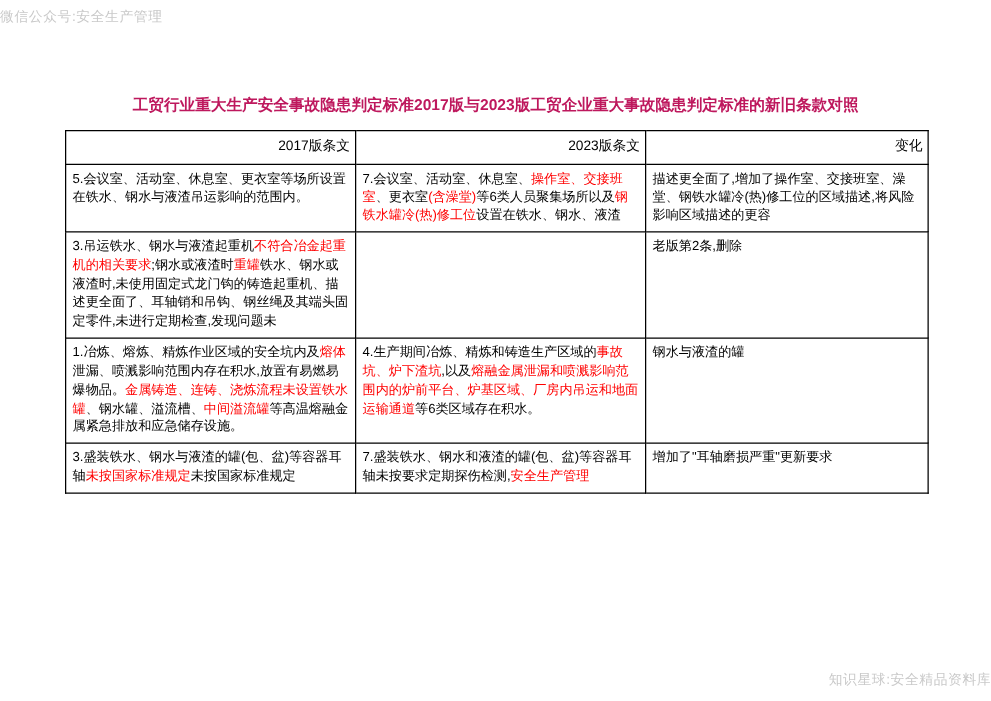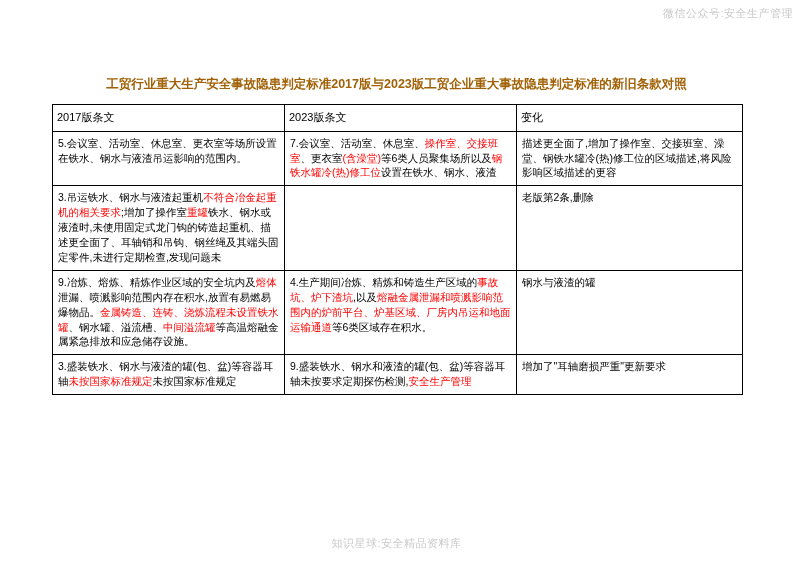--- a/index.html
+++ b/index.html
@@ -13,62 +13,62 @@
     font-family: "Liberation Sans", sans-serif;
     color: #000000;
     position: relative;
     overflow: hidden;
   }
   .watermark-top {
     position: absolute;
     top: 6px;
     left: 0;
     width: 100%;
-    text-align: right;
+    text-align: left;
     font-size: 11px;
     color: #c9c9c9;
     letter-spacing: 0.5px;
   }
   .watermark-bottom {
     position: absolute;
     bottom: 10px;
     left: 0;
     width: 100%;
-    text-align: center;
+    text-align: right;
     font-size: 11px;
     color: #c9c9c9;
     letter-spacing: 0.5px;
   }
   .doc-title {
     position: absolute;
     top: 76px;
     left: 0;
     width: 100%;
     text-align: center;
     font-size: 12.5px;
     font-weight: bold;
-    color: #a16207;
+    color: #be185d;
   }
   table.cmp {
     position: absolute;
     top: 104px;
     left: 52px;
     width: 690px;
     border-collapse: collapse;
     table-layout: fixed;
   }
   table.cmp th, table.cmp td {
     border: 1px solid #000000;
     vertical-align: top;
     padding: 4px 5px 5px 5px;
     font-size: 10.5px;
     line-height: 1.42;
   }
   table.cmp th {
-    text-align: left;
+    text-align: right;
     font-weight: normal;
     padding: 5px 4px;
     font-size: 11px;
     vertical-align: middle;
   }
   col.c1 { width: 232px; }
   col.c2 { width: 232px; }
   col.c3 { width: 226px; }
   .red { color: #ff0000; }
   .cell p {
@@ -105,46 +105,46 @@
         </td>
         <td class="cell">
           <p><span>7.会议室、活动室、休息室、</span><span class="red">操作室、交接班室</span><span>、更衣室</span><span class="red">(含澡堂)</span><span>等6类人员聚集场所以及</span><span class="red">钢铁水罐冷(热)修工位</span><span>设置在铁水、钢水、液渣</span></p>
         </td>
         <td class="cell change-cell">
           <p><span>描述更全面了,增加了操作室、交接班室、澡堂、钢铁水罐冷(热)修工位的区域描述,将风险影响区域描述的更容</span></p>
         </td>
       </tr>
       <tr>
         <td class="cell">
-          <p><span>3.吊运铁水、钢水与液渣起重机</span><span class="red">不符合冶金起重机的相关要求</span><span>;增加了操作室</span><span class="red">重罐</span><span>铁水、钢水或液渣时,未使用固定式龙门钩的铸造起重机、描述更全面了、耳轴销和吊钩、钢丝绳及其端头固定零件,未进行定期检查,发现问题未</span></p>
+          <p><span>3.吊运铁水、钢水与液渣起重机</span><span class="red">不符合冶金起重机的相关要求</span><span>;钢水或液渣时</span><span class="red">重罐</span><span>铁水、钢水或液渣时,未使用固定式龙门钩的铸造起重机、描述更全面了、耳轴销和吊钩、钢丝绳及其端头固定零件,未进行定期检查,发现问题未</span></p>
         </td>
         <td class="cell">
           <p></p>
         </td>
         <td class="cell change-cell">
           <p><span>老版第2条,删除</span></p>
         </td>
       </tr>
       <tr>
         <td class="cell">
-          <p><span>9.冶炼、熔炼、精炼作业区域的安全坑内及</span><span class="red">熔体</span><span>泄漏、喷溅影响范围内存在积水,放置有易燃易爆物品。</span><span class="red">金属铸造、连铸、浇炼流程未设置</span><span class="red">铁水罐</span><span>、钢水罐、溢流槽、</span><span class="red">中间溢流罐</span><span>等高温熔融金属紧急排放和应急储存设施。</span></p>
+          <p><span>1.冶炼、熔炼、精炼作业区域的安全坑内及</span><span class="red">熔体</span><span>泄漏、喷溅影响范围内存在积水,放置有易燃易爆物品。</span><span class="red">金属铸造、连铸、浇炼流程未设置</span><span class="red">铁水罐</span><span>、钢水罐、溢流槽、</span><span class="red">中间溢流罐</span><span>等高温熔融金属紧急排放和应急储存设施。</span></p>
         </td>
         <td class="cell">
           <p><span>4.生产期间冶炼、精炼和铸造生产区域的</span><span class="red">事故坑、炉下渣坑</span><span>,以及</span><span class="red">熔融金属泄漏和喷溅影响范围内的</span><span class="red">炉前平台、炉基区域、厂房内吊运和地面运输通道</span><span>等6类区域存在积水。</span></p>
         </td>
         <td class="cell change-cell">
           <p><span>钢水与液渣的罐</span></p>
         </td>
       </tr>
       <tr>
         <td class="cell">
           <p><span>3.盛装铁水、钢水与液渣的罐(包、盆)等容器耳轴</span><span class="red">未按国家标准规定</span><span>未按国家标准规定</span></p>
         </td>
         <td class="cell">
-          <p><span>9.盛装铁水、钢水和液渣的罐(包、盆)等容器耳轴未按要求定期探伤检测,</span><span class="red">安全生产管理</span></p>
+          <p><span>7.盛装铁水、钢水和液渣的罐(包、盆)等容器耳轴未按要求定期探伤检测,</span><span class="red">安全生产管理</span></p>
         </td>
         <td class="cell change-cell">
           <p><span>增加了"耳轴磨损严重"更新要求</span></p>
         </td>
       </tr>
     </tbody>
 </table>
 
 <div class="watermark-bottom">知识星球:安全精品资料库</div>
 

